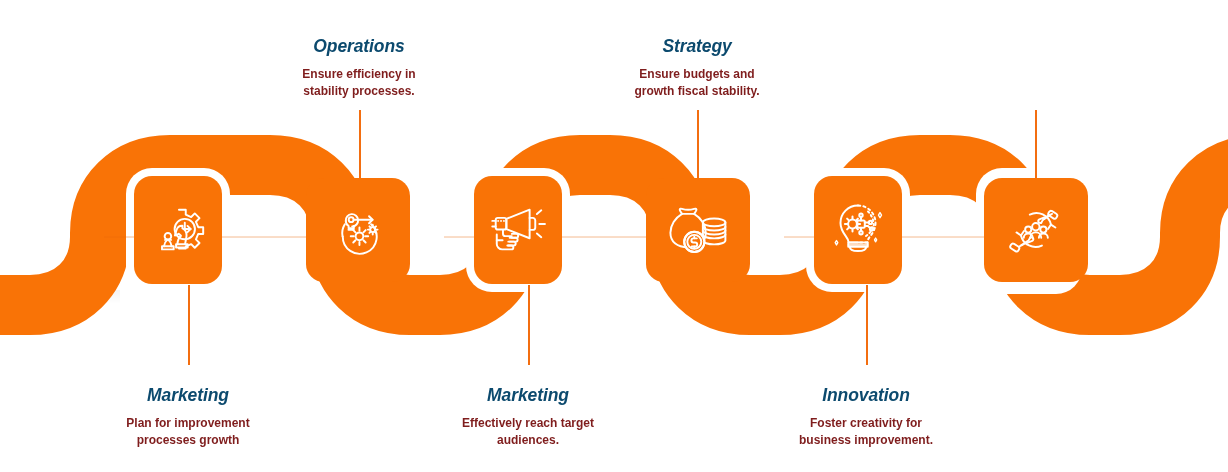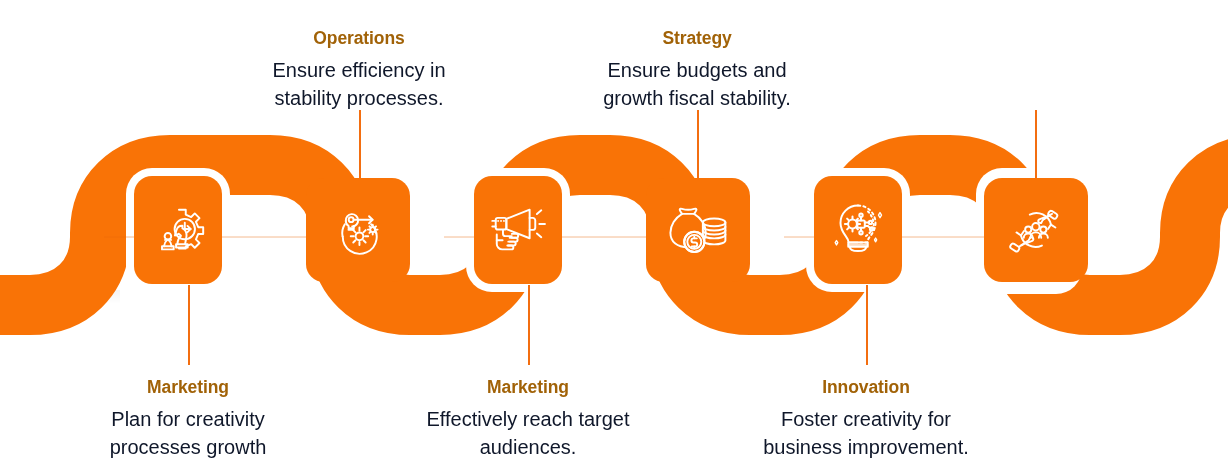--- a/index.html
+++ b/index.html
@@ -23,27 +23,28 @@
     position:absolute;
     border-radius:18px;
     background:#F97306;
     display:flex;align-items:center;justify-content:center;
   }
   .tile svg{display:block;overflow:visible;}
 
   
   .caption{position:absolute;text-align:center;}
   .caption .title{
-    font-size:17.5px;font-weight:bold;color:#a16207;
-    letter-spacing:-0.1px;line-height:1.25;margin:0;
+    font-size:17.5px;font-weight:bold;color:#0c4a6e;
+    letter-spacing:-0.1px;line-height:1.25;margin:8px;
     white-space:nowrap;
+    font-style:italic;
   }
   .caption .desc{
-    font-size:20px;color:#0f172a;line-height:1.42;margin:6px 0 0 0;
-    font-weight:400;
+    font-size:12px;color:#7f1d1d;line-height:1.42;margin:6px 0 0 0;
+    font-weight:700;
   }
 </style>
 </head>
 <body>
 
 <div id="stage">
 
   <div class="wave-layer">
     <svg width="1228" height="472" viewBox="0 0 1228 472" xmlns="http://www.w3.org/2000/svg">
       <defs>
@@ -293,21 +294,21 @@
     <p class="desc">
       <span>Ensure budgets and</span><br>
       <span>growth fiscal stability.</span>
     </p>
   </div>
 
 
   <div class="caption" style="left:78px;top:377px;width:220px;">
     <p class="title">Marketing</p>
     <p class="desc">
-      <span>Plan for creativity</span><br>
+      <span>Plan for improvement</span><br>
       <span>processes growth</span>
     </p>
   </div>
 
   <div class="caption" style="left:756px;top:377px;width:220px;">
     <p class="title">Innovation</p>
     <p class="desc">
       <span>Foster creativity for</span><br>
       <span>business improvement.</span>
     </p>

